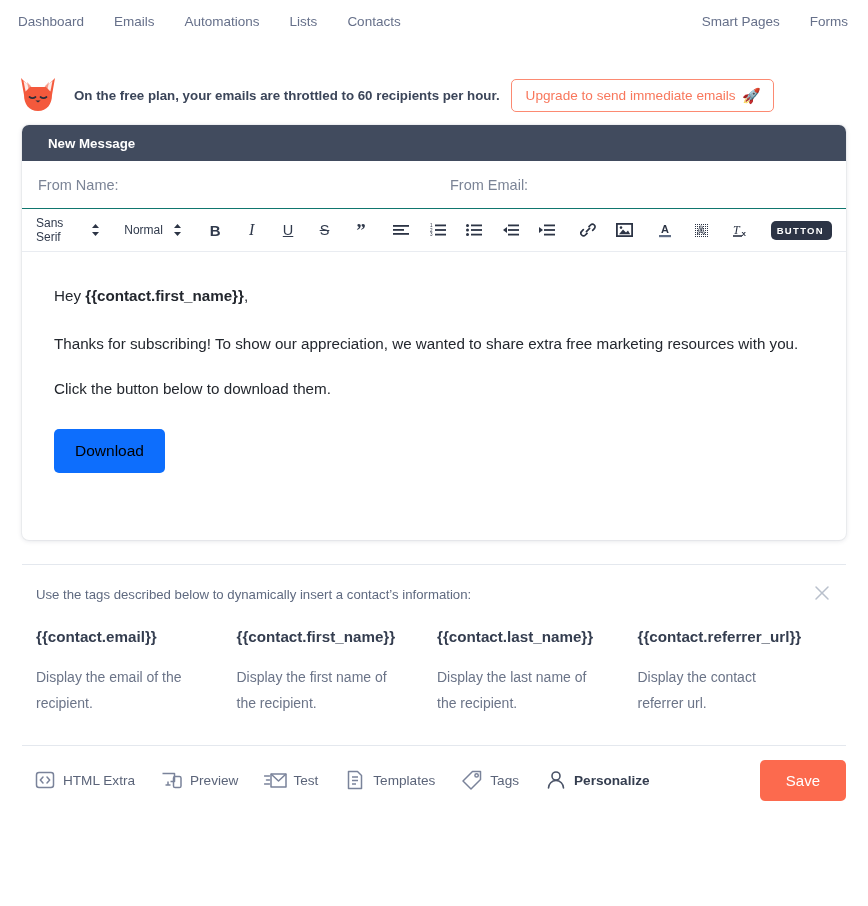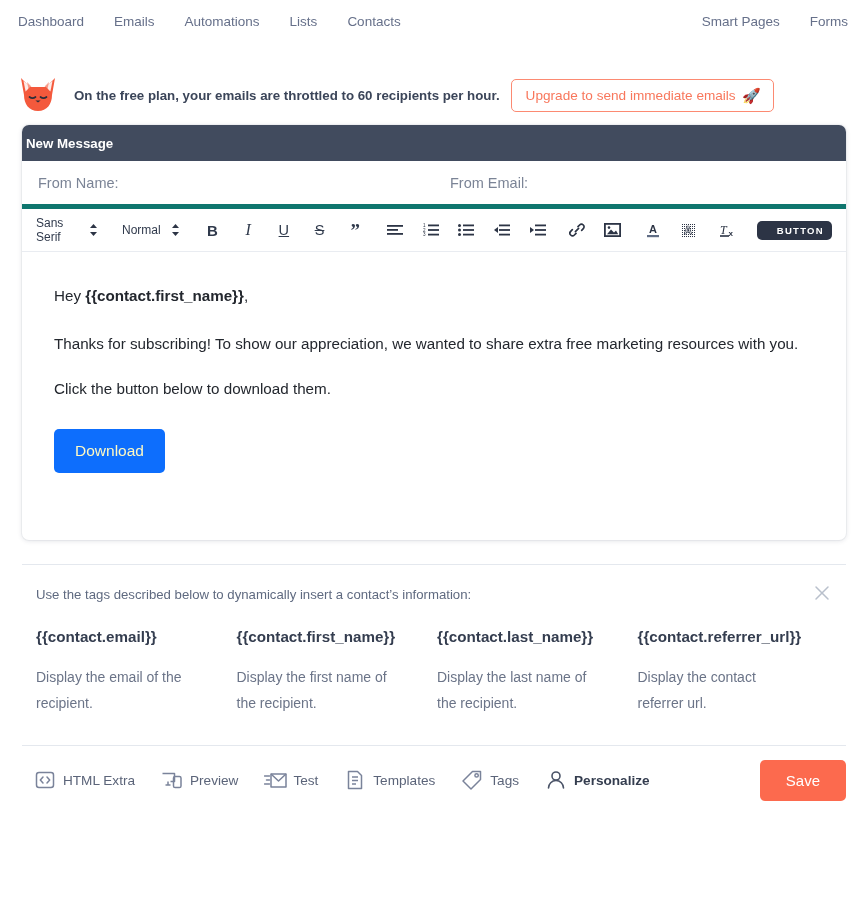--- a/index.html
+++ b/index.html
@@ -63,29 +63,29 @@
     overflow: hidden;
     background: #fff;
     box-shadow: 0 1px 5px rgba(30,40,70,.13), 0 0 0 1px rgba(30,40,70,.04);
   }
   .composer-header {
     background: #414b5e;
     color: #fff;
     height: 36px;
     display: flex;
     align-items: center;
-    padding: 0 4px;
+    padding: 0 26px;
     font-size: 13.3px;
     font-weight: bold;
   }
   .field-row {
     display: flex;
     align-items: center;
     height: 48px;
-    border-bottom: 5px solid #0f766e;
+    border-bottom: 1px solid #0f766e;
     font-size: 14.5px;
   }
   .field-half { flex: 1; display: flex; align-items: center; padding-left: 16px; }
   .field-label { color: #7b8496; }
   .field-value { color: #2f3645; margin-left: 8px; }
   .subject-row { padding-left: 16px; }
 
   
   .toolbar {
     display: flex;
@@ -121,41 +121,41 @@
   .tb-btn .und { text-decoration: underline; font-size: 14.5px; }
   .tb-btn .strike { text-decoration: line-through; font-size: 14.5px; }
   .tb-btn .quote { font-weight: bold; font-size: 19px; line-height: 9px; font-family: "Liberation Serif", serif; }
   .btn-pill {
     background: #2c3445;
     color: #fff;
     border-radius: 5px;
     font-size: 9.5px;
     font-weight: bold;
     letter-spacing: 1.3px;
-    padding: 4px 8px 4px 20px;
+    padding: 4px 8px 4px 6px;
     margin-left: 18px;
     cursor: pointer;
     font-family: "Liberation Sans", sans-serif;
   }
 
   
   .editor-body {
     padding: 32px 32px 40px 32px;
     min-height: 288px;
     font-size: 15.2px;
     line-height: 1.55;
     color: #23272e;
   }
   .editor-body p { margin-bottom: 22px; }
   .editor-body p.tight { margin-bottom: 24px; }
   .editor-body b { font-weight: bold; }
   .download-btn {
     display: inline-block;
     background: #0d6efd;
-    color: #fef9c3;
+    color: #000000;
     border: none;
     border-radius: 5px;
     font-size: 15.5px;
     font-family: "Liberation Sans", sans-serif;
     padding: 13px 21px;
     cursor: pointer;
     margin-top: 6px;
   }
 
   .divider { height: 1px; background: #e4e8ee; margin: 24px 22px 0 22px; }

